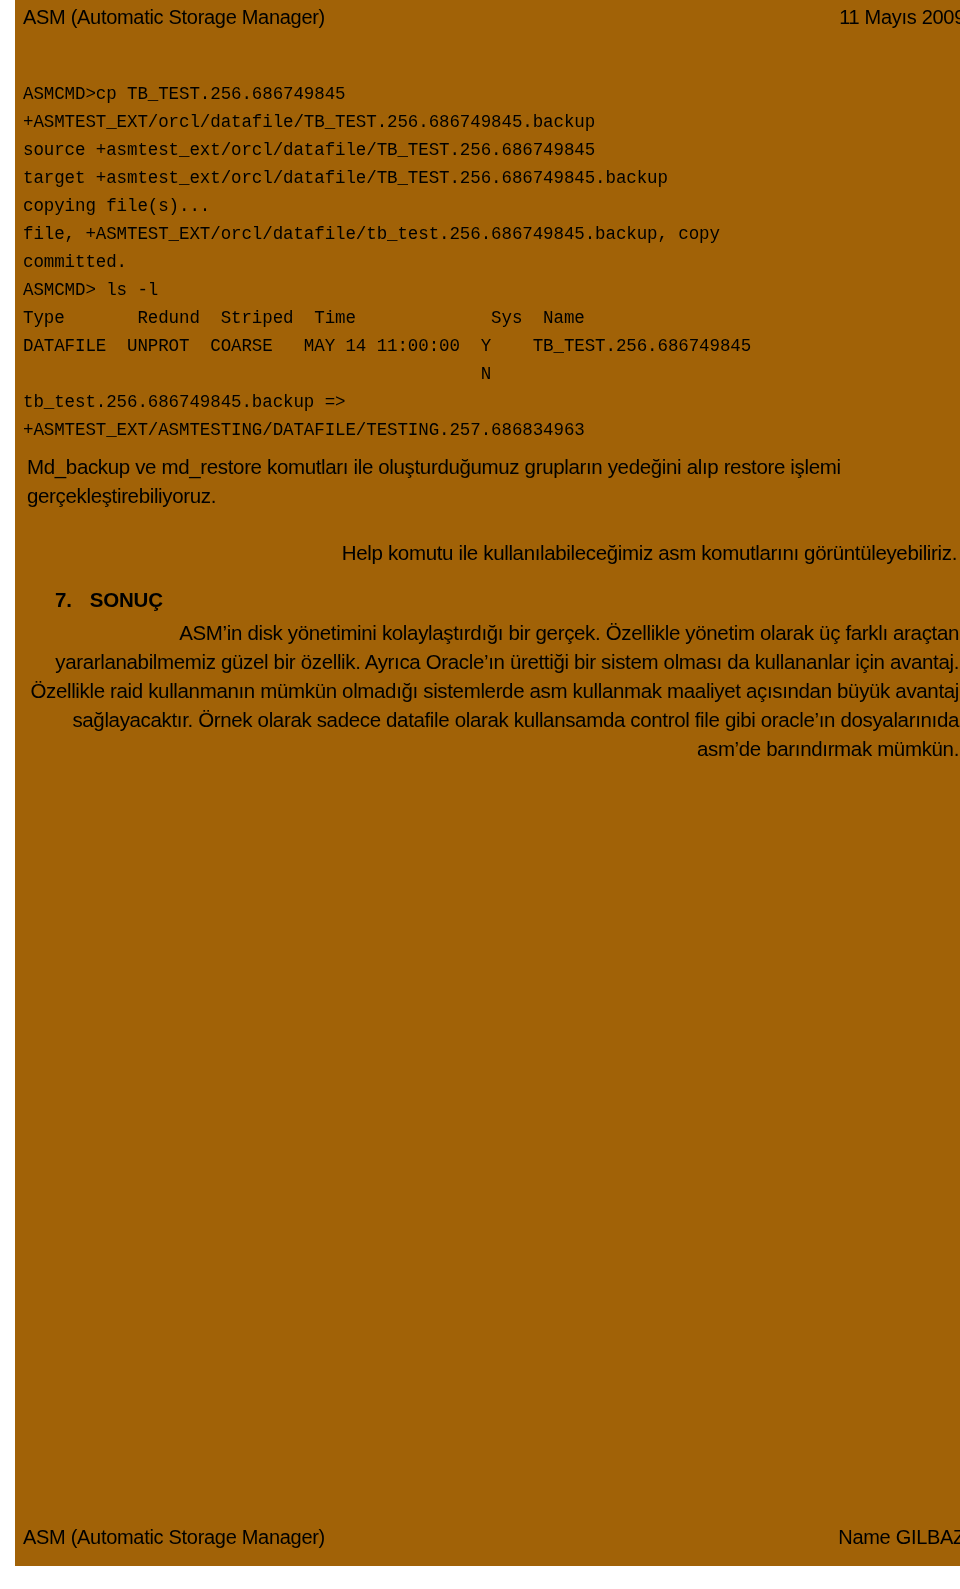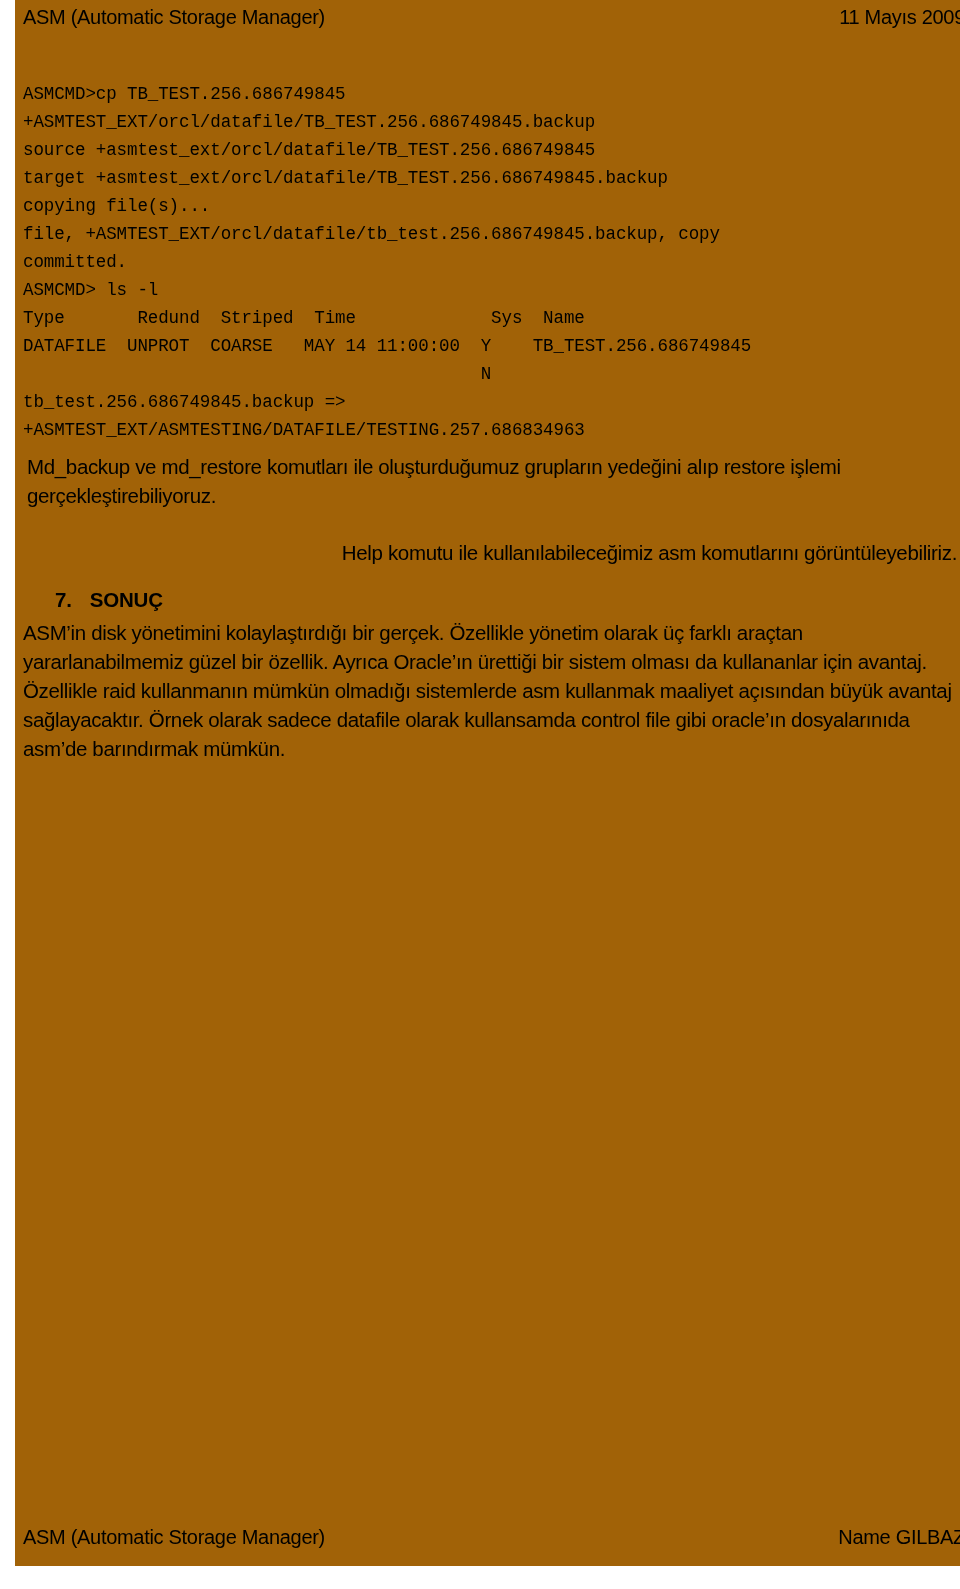--- a/index.html
+++ b/index.html
@@ -81,21 +81,21 @@
 
   
   .para-conclusion {
     position: absolute;
     top: 618px;
     left: 8px;
     width: 936px;
     font-size: 20.5px;
     line-height: 29px;
     letter-spacing: -0.35px;
-    text-align: left;
+    text-align: right;
   }
 
   
   .running-footer {
     position: absolute;
     bottom: 14px;
     left: 8px;
     right: 10px;
     height: 26px;
     display: flex;

